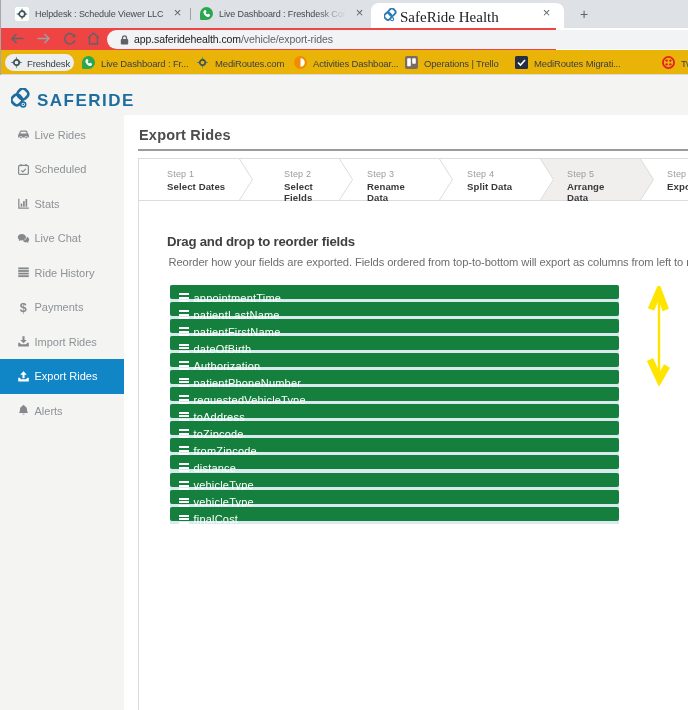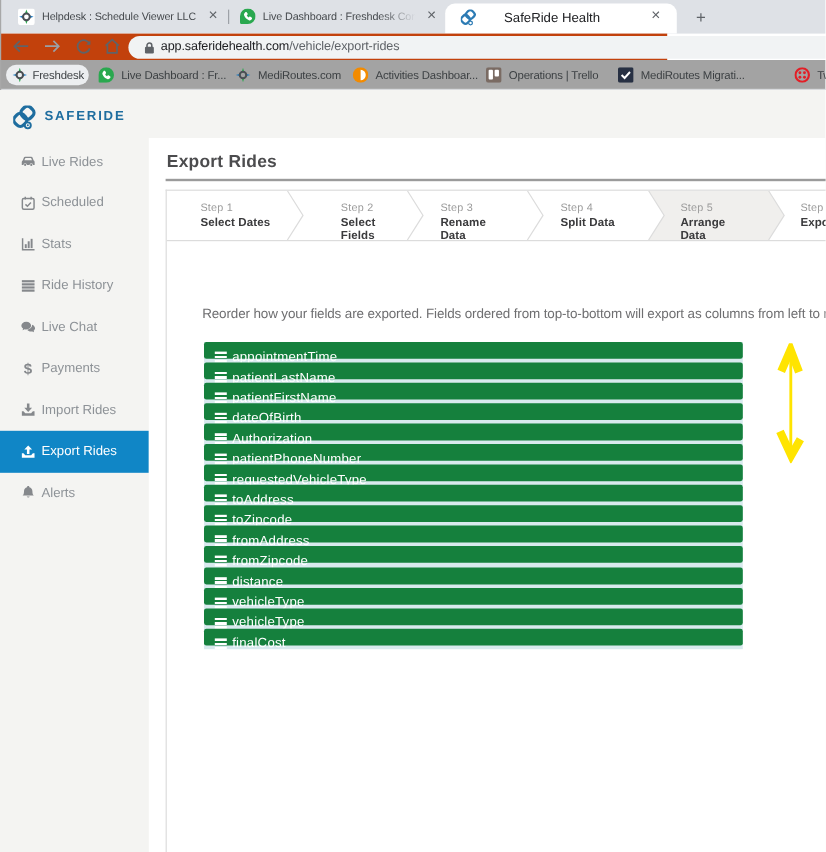--- a/index.html
+++ b/index.html
@@ -10,36 +10,36 @@
   
   #tabstrip { position:absolute; left:0; top:0; width:688px; height:28px; background:#dee1e6; }
   .tab { position:absolute; top:4px; height:24px; font-size:9px; letter-spacing:-0.1px; color:#45494d; }
   .tab .title { position:absolute; top:5px; white-space:nowrap; overflow:hidden; }
   .tabsep { position:absolute; top:8px; width:1px; height:12px; background:#9da1a7; }
   #activetab { position:absolute; left:371px; top:3px; width:193px; height:25px; background:#fff; border-radius:8px 8px 0 0; }
   .closex { position:absolute; top:3px; width:11px; height:11px; color:#5f6368; font-size:13px; line-height:11px; text-align:center; }
   #newtab { position:absolute; left:576px; top:5px; width:16px; height:18px; color:#5f6368; font-size:14px; line-height:18px; text-align:center; font-weight:400;}
 
   
-  #toolbar { position:absolute; left:0; top:28px; width:556px; height:22px; background:#c2410c;text-decoration:underline; }
+  #toolbar { position:absolute; left:0; top:28px; width:556px; height:22px; background:#ef4444;text-decoration:underline; }
   .navicon { position:absolute; top:3px; }
   #omnibox { position:absolute; left:107px; top:2px; width:600px; height:19px; background:#f1f3f4; border-radius:10px; }
   #url { position:absolute; left:27px; top:2.5px; font-size:10.5px; letter-spacing:-0.1px; color:#202124; white-space:nowrap; }
   #url .path { color:#5f6368; }
 
   
-  #bookmarks { position:absolute; left:0; top:50px; width:688px; height:25px; background:#a3a3a3; border-bottom:1px solid #d8dadd; }
+  #bookmarks { position:absolute; left:0; top:50px; width:688px; height:25px; background:#eab308; border-bottom:1px solid #d8dadd; }
   .bm { position:absolute; top:4px; height:17px; font-size:9.5px; letter-spacing:-0.15px; color:#3c4043; white-space:nowrap; }
   .bm .ic { position:absolute; top:2px; }
   .bm .t { position:absolute; top:3.5px; }
 
   
   #app { position:absolute; left:0; top:75px; width:688px; height:635px; background:#f4f4f2; }
   #logo { position:absolute; left:10.5px; top:12.5px; }
-  #logotext { position:absolute; left:37px; top:15.5px; font-size:11px; font-weight:bold; letter-spacing:1.5px; color:#1e6d9f; }
+  #logotext { position:absolute; left:37px; top:15.5px; font-size:17px; font-weight:bold; letter-spacing:1.5px; color:#1e6d9f; }
 
   
   #nav { position:absolute; left:0; top:42.5px; width:123.5px; }
   .nitem { position:relative; height:34.5px; color:#8d9297; font-size:11px; }
   .nitem .nic { position:absolute; left:16.5px; top:50%; margin-top:-6.5px; width:13px; height:13px; }
   .nitem .nt { position:absolute; left:34.5px; top:50%; margin-top:-6px; line-height:12px; }
   .nitem.active { background:#1086c6; color:#fff; }
 
   
   #panel { position:absolute; left:123.5px; top:40px; width:564.5px; height:595px; background:#fff; }
@@ -90,21 +90,21 @@
     <div class="closex" style="left:161px;">×</div>
   </div>
   <div id="activetab">
     <svg class="abs" style="left:13px;top:5px" width="14" height="15" viewBox="0 0 20 21">
       <g fill="none" stroke="#2c7bb4" stroke-width="2.7">
         <rect x="6.6" y="1" width="9.4" height="9.4" rx="3.5" transform="rotate(45 11.3 5.7)"></rect>
         <rect x="0.9" y="6.7" width="9.4" height="9.4" rx="3.5" transform="rotate(45 5.6 11.4)"></rect>
       </g>
       <circle cx="11.6" cy="15.7" r="2.2" fill="#fff" stroke="#2c7bb4" stroke-width="1.5"></circle>
     </svg>
-    <div class="title abs" style="left:49px; top:6px; font-size:11px; color:#202124;">SafeRide Health</div>
+    <div class="title abs" style="left:29px; top:6px; font-size:15px; color:#202124;font-family:Liberation Serif, serif;">SafeRide Health</div>
     <div class="closex" style="left:170px; top:4px;">×</div>
   </div>
   <div id="newtab">+</div>
 </div>
 
 <div id="toolbar">
   <svg class="navicon" style="left:10px;" width="15" height="15" viewBox="0 0 15 15">
     <path d="M13.5 7.5 H2 M6.5 3 L2 7.5 L6.5 12" fill="none" stroke="#5f6368" stroke-width="1.4"></path>
   </svg>
   <svg class="navicon" style="left:36px;" width="15" height="15" viewBox="0 0 15 15">
@@ -220,33 +220,33 @@
         <svg class="nic" viewBox="0 0 16 16" fill="#85888c">
       <path d="M1.5 2 H3 V13 H14.5 V14.5 H1.5 Z"></path>
       <rect x="4.5" y="8" width="2" height="4"></rect>
       <rect x="7.5" y="5" width="2" height="7"></rect>
       <rect x="10.5" y="2.5" width="2" height="9.5"></rect>
       </svg>
         <span class="nt">Stats</span>
       </div>
     <div class="nitem">
         <svg class="nic" viewBox="0 0 16 16" fill="#85888c">
+      <path d="M6 2.5 C3 2.5 1 4.3 1 6.5 C1 7.8 1.7 8.9 2.8 9.6 L2.2 11.4 L4.4 10.3 C4.9 10.4 5.4 10.5 6 10.5 C9 10.5 11 8.7 11 6.5 C11 4.3 9 2.5 6 2.5 Z"></path>
+      <path d="M12.1 5.8 C13.8 6.4 15 7.8 15 9.4 C15 10.4 14.4 11.3 13.6 11.9 L14 13.4 L12.2 12.5 C11.8 12.6 11.4 12.7 10.9 12.7 C9.2 12.7 7.7 11.9 7 10.8 C9.9 10.5 12.1 8.4 12.1 5.8 Z"></path>
+      </svg>
+        <span class="nt">Live Chat</span>
+      </div>
+    <div class="nitem">
+        <svg class="nic" viewBox="0 0 16 16" fill="#85888c">
       <rect x="1.5" y="1.8" width="13" height="2.25"></rect>
       <rect x="1.5" y="5" width="13" height="2.25"></rect>
       <rect x="1.5" y="8.2" width="13" height="2.25"></rect>
       <rect x="1.5" y="11.4" width="13" height="2.25"></rect>
       </svg>
         <span class="nt">Ride History</span>
-      </div>
-    <div class="nitem">
-        <svg class="nic" viewBox="0 0 16 16" fill="#85888c">
-      <path d="M6 2.5 C3 2.5 1 4.3 1 6.5 C1 7.8 1.7 8.9 2.8 9.6 L2.2 11.4 L4.4 10.3 C4.9 10.4 5.4 10.5 6 10.5 C9 10.5 11 8.7 11 6.5 C11 4.3 9 2.5 6 2.5 Z"></path>
-      <path d="M12.1 5.8 C13.8 6.4 15 7.8 15 9.4 C15 10.4 14.4 11.3 13.6 11.9 L14 13.4 L12.2 12.5 C11.8 12.6 11.4 12.7 10.9 12.7 C9.2 12.7 7.7 11.9 7 10.8 C9.9 10.5 12.1 8.4 12.1 5.8 Z"></path>
-      </svg>
-        <span class="nt">Live Chat</span>
       </div>
     <div class="nitem">
         <svg class="nic" viewBox="0 0 16 16" fill="#85888c">
       <text x="3.4" y="13.6" font-size="15.5" font-weight="bold" font-family="Liberation Sans">$</text>
       </svg>
         <span class="nt">Payments</span>
       </div>
     <div class="nitem">
         <svg class="nic" viewBox="0 0 16 16" fill="#85888c">
       <path d="M6.7 1.5 H9.3 V6 H12 L8 10.2 L4 6 H6.7 Z"></path>
@@ -283,20 +283,21 @@
           <path d="M401.5 0 L414.5 20.5 L401.5 41" fill="none" stroke="#dcdcdc" stroke-width="1"></path>
           <path d="M501.5 0 L514.5 20.5 L501.5 41" fill="none" stroke="#dcdcdc" stroke-width="1"></path>
         </svg>
         <div class="step" style="left:28.5px;"><span class="sn">Step 1</span><br><span class="sl">Select Dates</span></div>
         <div class="step" style="left:128.5px;margin-left:17px;"><span class="sn">Step 2</span><br><span class="sl">Select<br>Fields</span></div>
         <div class="step" style="left:228.5px;"><span class="sn">Step 3</span><br><span class="sl">Rename<br>Data</span></div>
         <div class="step" style="left:328.5px;"><span class="sn">Step 4</span><br><span class="sl">Split Data</span></div>
         <div class="step" style="left:428.5px;"><span class="sn">Step 5</span><br><span class="sl">Arrange<br>Data</span></div>
         <div class="step" style="left:528.5px;"><span class="sn">Step 6</span><br><span class="sl">Export</span></div>
       </div>
+      <div id="dhead">Drag and drop to reorder fields</div>
       <div id="dsub">Reorder how your fields are exported. Fields ordered from top-to-bottom will export as columns from left to rig</div>
       <div id="fields">
         <div class="bar">
             <span class="h"></span>
             <span class="bt">appointmentTime</span>
           </div>
         <div class="bar">
             <span class="h"></span>
             <span class="bt">patientLastName</span>
           </div>
@@ -320,24 +321,20 @@
             <span class="h"></span>
             <span class="bt">requestedVehicleType</span>
           </div>
         <div class="bar">
             <span class="h"></span>
             <span class="bt">toAddress</span>
           </div>
         <div class="bar">
             <span class="h"></span>
             <span class="bt">toZipcode</span>
-          </div>
-        <div class="bar">
-            <span class="h"></span>
-            <span class="bt">fromAddress</span>
           </div>
         <div class="bar">
             <span class="h"></span>
             <span class="bt">fromZipcode</span>
           </div>
         <div class="bar">
             <span class="h"></span>
             <span class="bt">distance</span>
           </div>
         <div class="bar">

